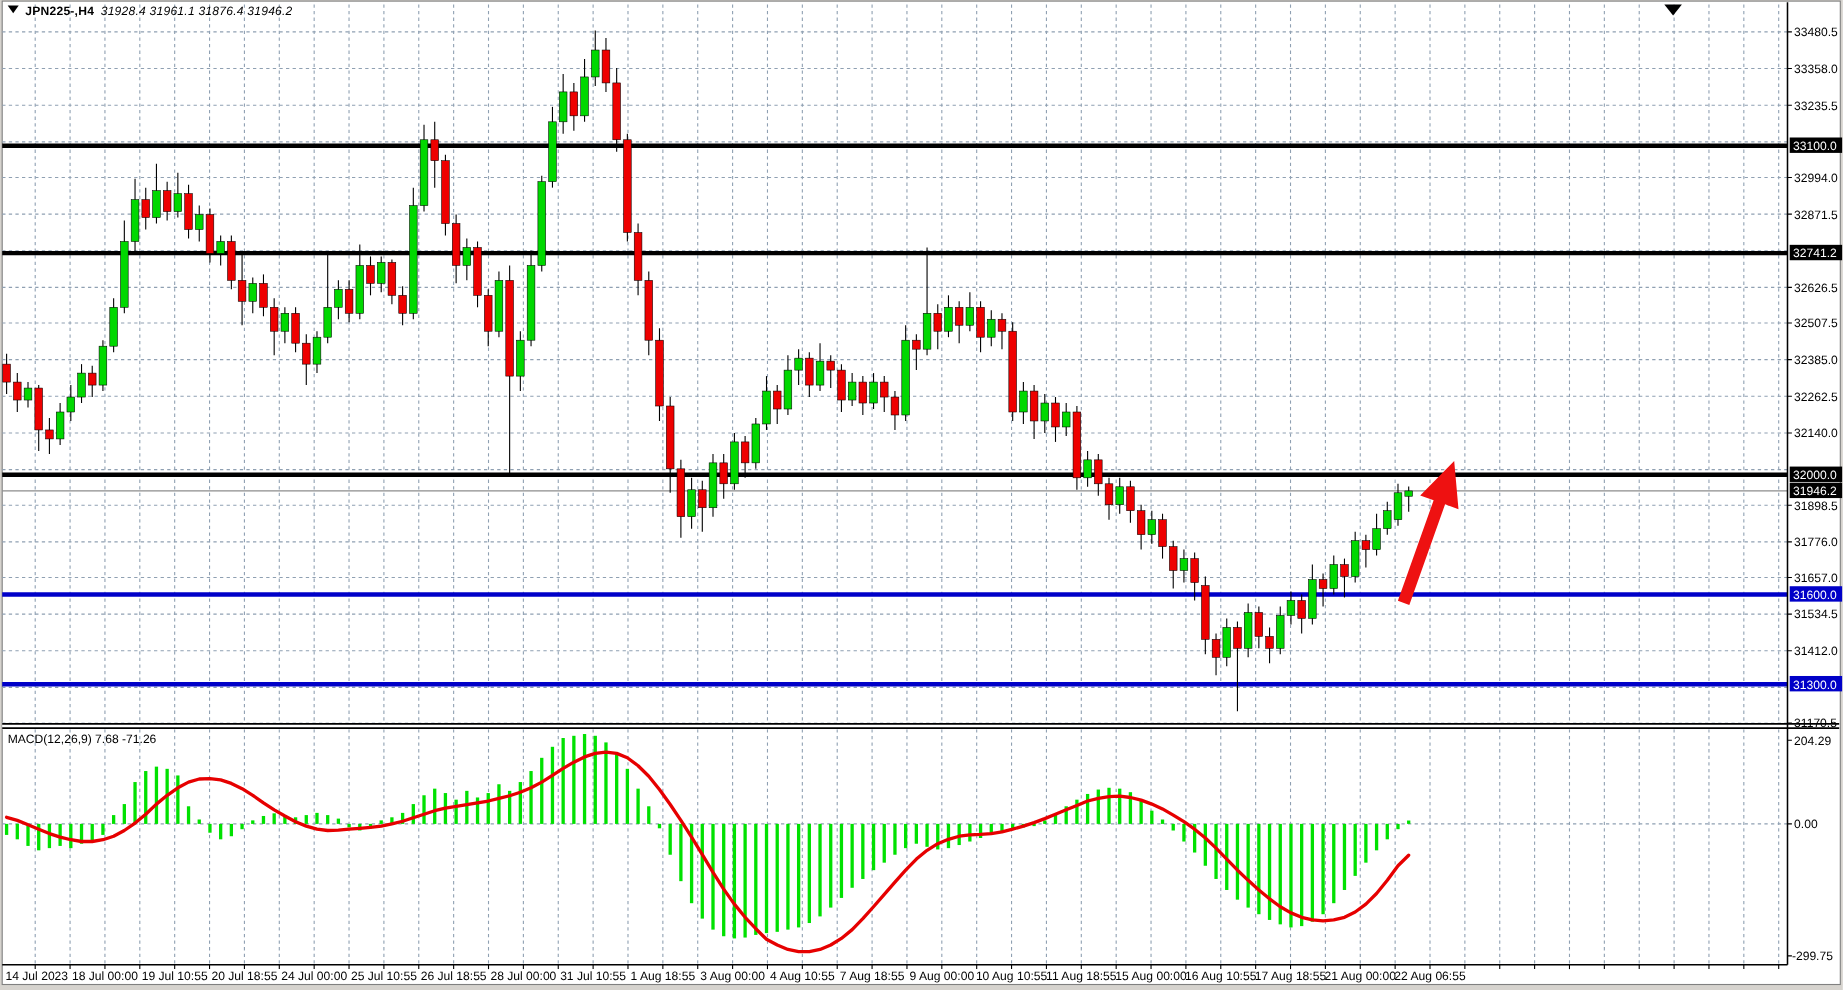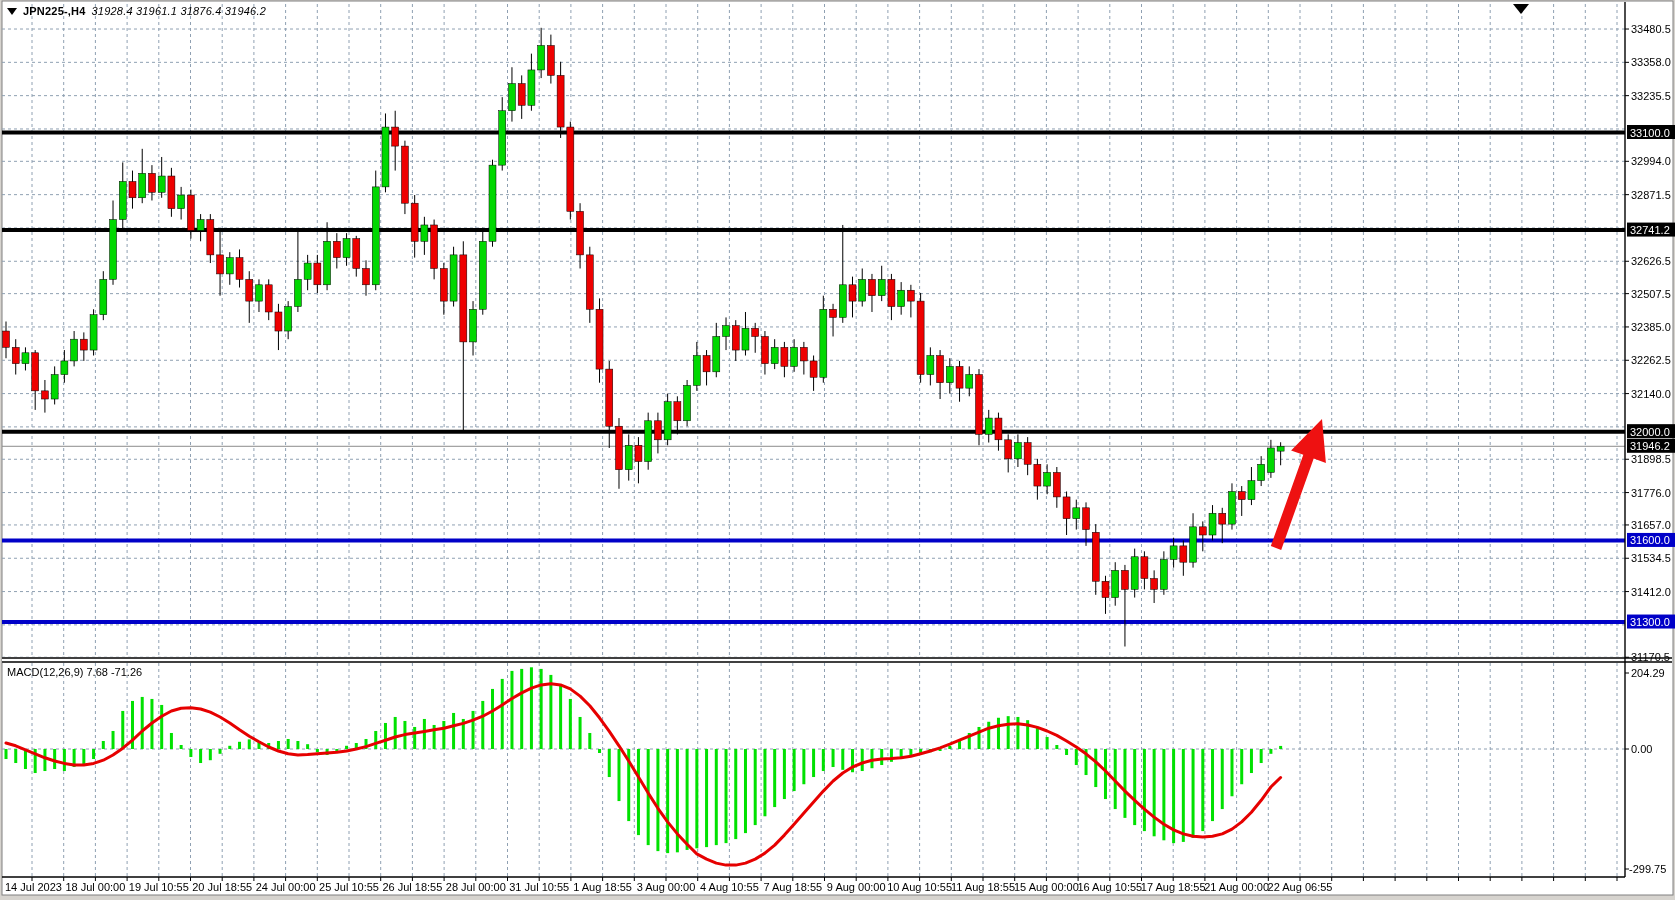--- a/index.html
+++ b/index.html
@@ -1,20 +1,20 @@
 <!DOCTYPE html>
 <html><head>
 <meta charset="utf-8">
 <style>
   html,body{margin:0;padding:0;background:#d6d3ce;overflow:hidden;}
   *{box-sizing:border-box;}
   #app{position:relative;width:1675px;height:900px;background:#d6d3ce;font-family:"Liberation Sans",sans-serif;}
   #chart-svg{position:absolute;left:0;top:0;}
   .overlay{position:absolute;font-size:11px;color:#000;white-space:nowrap;z-index:5;}
-  #symbol-bar{left:7px;top:5px;display:flex;align-items:center;gap:6px;}
+  #symbol-bar{left:7px;top:5px;display:flex;gap:6px;}
   #dd-icon{width:0;height:0;border-left:5px solid transparent;border-right:5px solid transparent;border-top:7px solid #000;display:inline-block;cursor:pointer;}
   #symbol-label{font-weight:bold;letter-spacing:0.2px;}
   #quote-label{letter-spacing:0.2px;font-style:italic;}
   #macd-bar{left:7px;top:666px;}
   #shift-icon{position:absolute;left:1513px;top:4px;width:0;height:0;border-left:8px solid transparent;border-right:8px solid transparent;border-top:10px solid #000;cursor:pointer;z-index:5;}
 </style>
 </head>
 <body>
 
 <div id="app">

